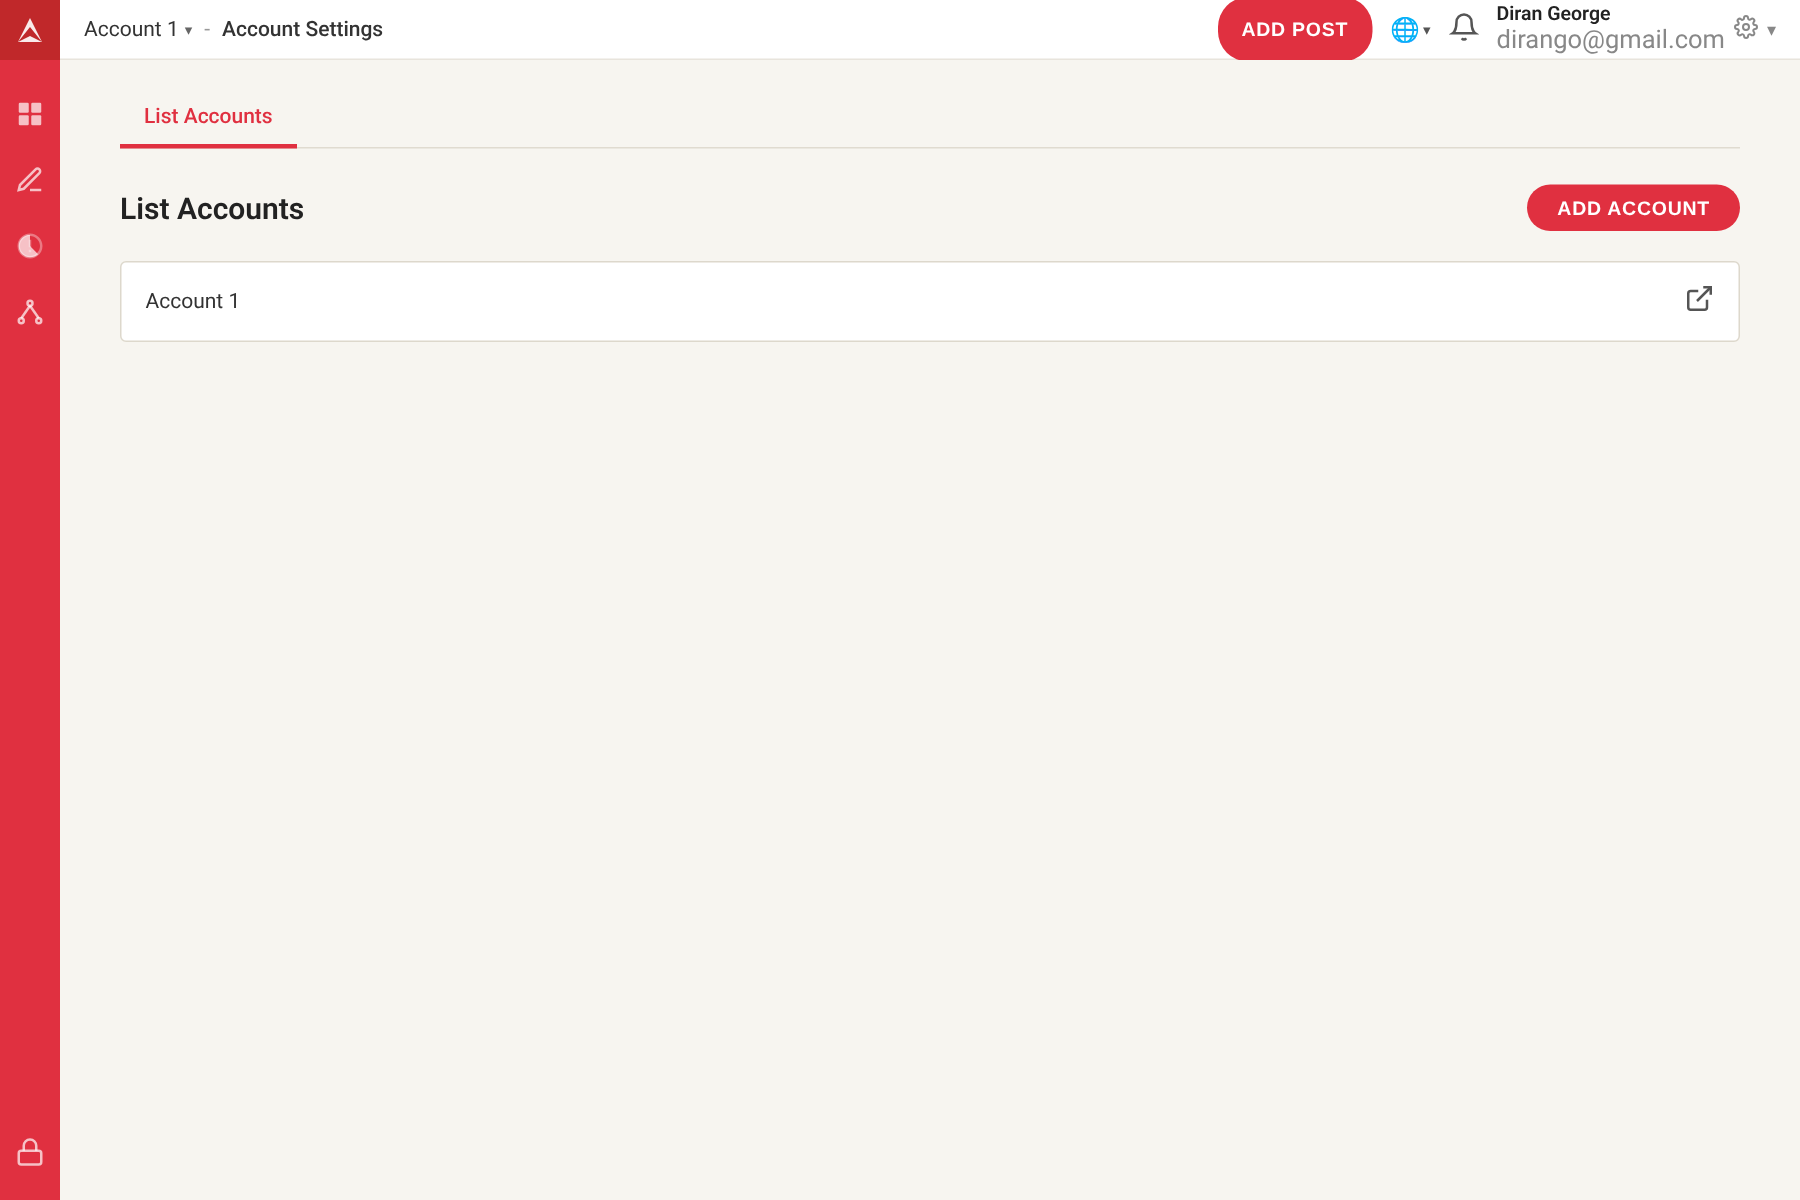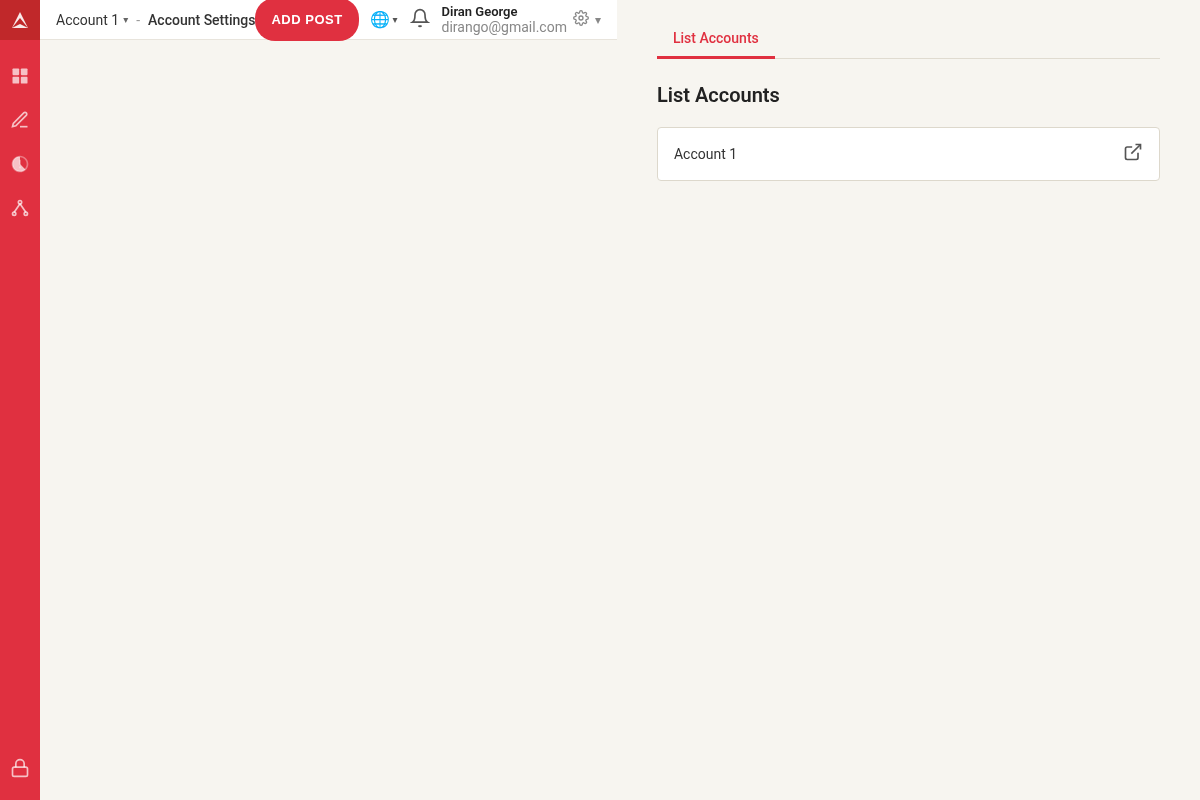--- a/index.html
+++ b/index.html
@@ -39,21 +39,21 @@
     .sidebar-icon svg { width: 20px; height: 20px; }
     .sidebar-bottom {
       margin-top: auto;
       margin-bottom: 8px;
     }
 
     
     .main {
       flex: 1;
       display: flex;
-      flex-direction: row;
+      flex-direction: column;
       height: 800px;
       overflow: hidden;
     }
 
     
     .navbar {
       height: 40px;
       background: white;
       border-bottom: 1px solid #e8e4dc;
       display: flex;
@@ -99,21 +99,21 @@
       color: #555;
     }
     .navbar-bell svg { width: 20px; height: 20px; }
     .navbar-user {
       display: flex;
       align-items: center;
       gap: 6px;
       cursor: pointer;
     }
     .navbar-user-name { font-size: 13px; font-weight: 600; color: #222; }
-    .navbar-user-email { font-size: 14px; color: #888; }
+    .navbar-user-email { font-size: 17px; color: #888; }
     .navbar-gear { color: #888; cursor: pointer; }
     .navbar-gear svg { width: 16px; height: 16px; }
     .navbar-chevron-down { color: #888; font-size: 12px; }
 
     
     .content {
       flex: 1;
       padding: 20px 40px;
       overflow-y: auto;
       background: #f7f5f0;
@@ -276,20 +276,21 @@
   </div>
 
   <div class="content">
 
     <div class="tabs">
       <div class="tab active">List Accounts</div>
     </div>
 
     <div class="page-header">
       <h2 class="page-title">List Accounts</h2>
+      <button class="add-account-btn">ADD ACCOUNT</button>
     </div>
 
     <div class="account-list-container">
       <div class="account-row">
         <span class="account-name">Account 1</span>
         <span class="account-edit-icon">
           <svg viewBox="0 0 24 24" fill="none" stroke="currentColor" stroke-width="2">
             <path d="M18 13v6a2 2 0 01-2 2H5a2 2 0 01-2-2V8a2 2 0 012-2h6"></path>
             <polyline points="15 3 21 3 21 9"></polyline>
             <line x1="10" y1="14" x2="21" y2="3"></line>

